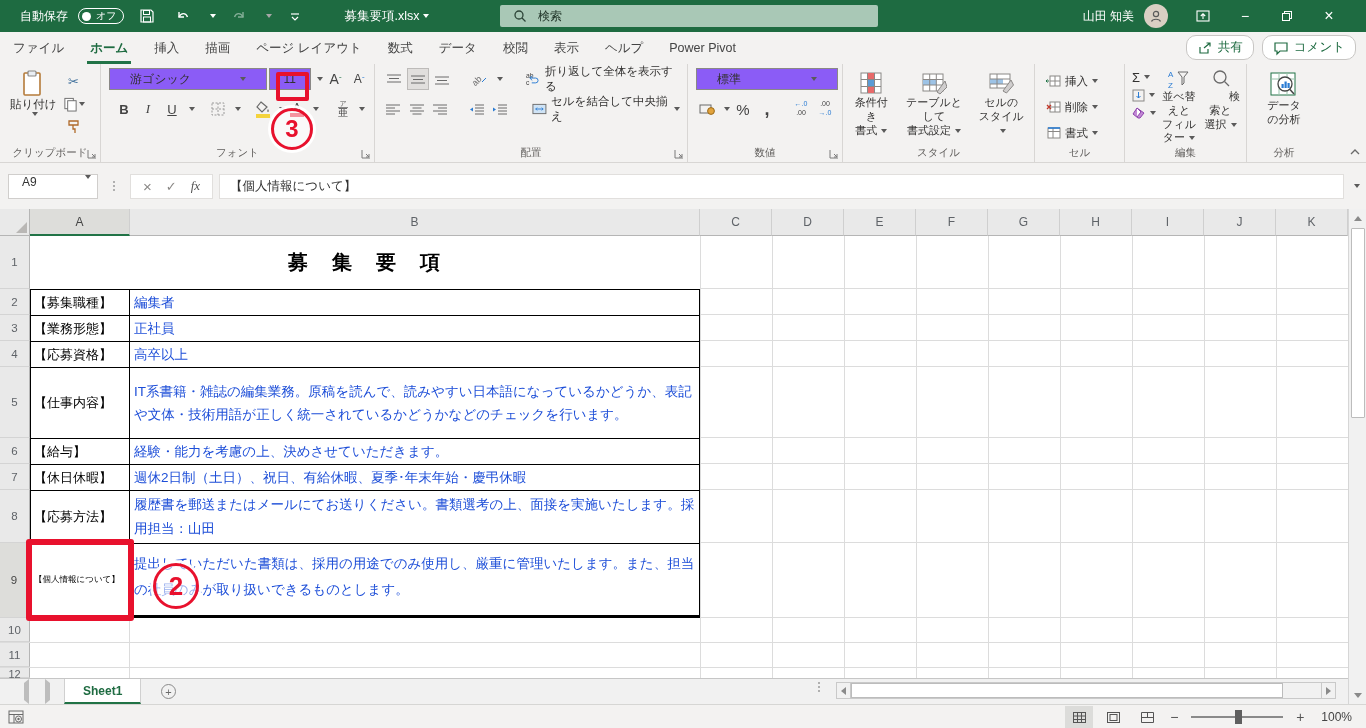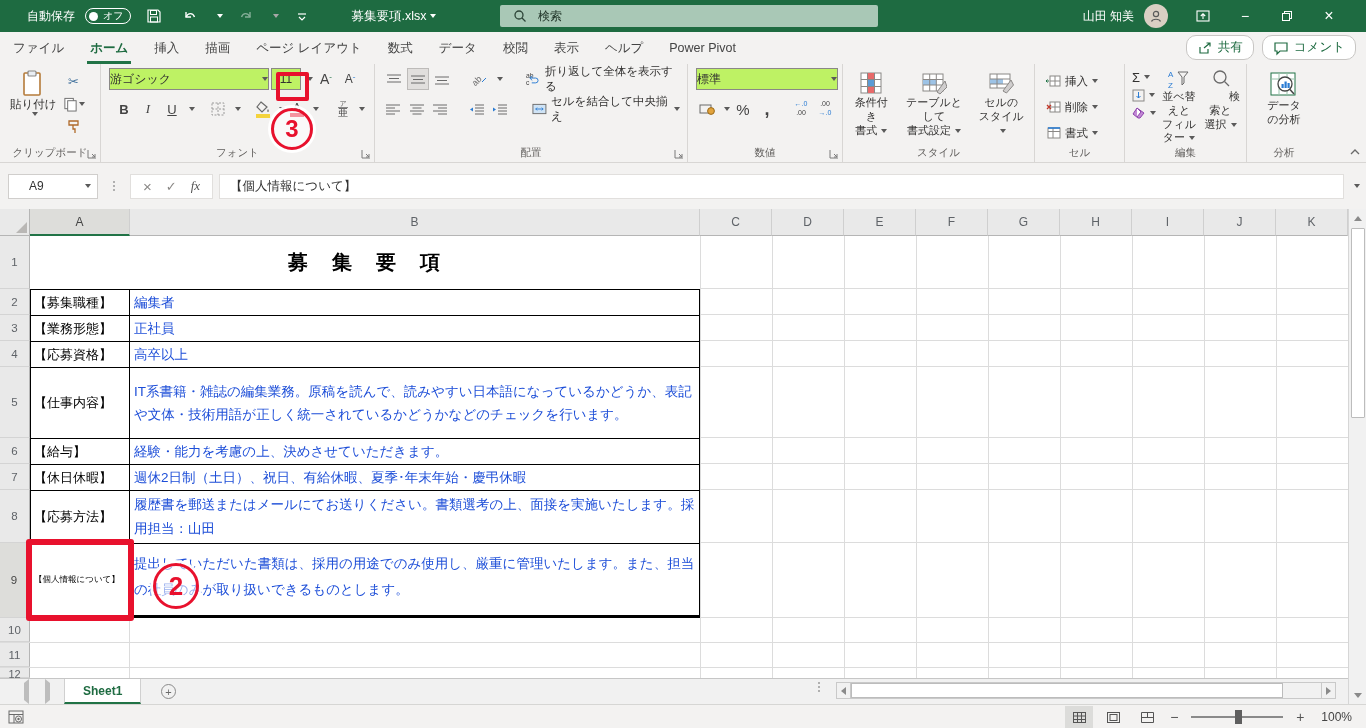--- a/index.html
+++ b/index.html
@@ -7,21 +7,21 @@
   body { font-family:"Liberation Sans","DejaVu Sans",sans-serif; position:relative; background:#fff; color:#323130; }
 
   
   .dd { display:inline-block; width:0; height:0; border-left:3.5px solid transparent; border-right:3.5px solid transparent; border-top:4px solid #5a5a5a; margin-left:4px; vertical-align:middle; }
   .dd.white { border-top-color:#fff; }
   .dd.dim { border-top-color:#a7a7a7; }
   svg { display:block; }
 
   
   .titlebar { position:absolute; left:0; top:0; width:1366px; height:32px; background:#1e6b41; display:flex; align-items:center; color:#fff; font-size:12px; }
-  .tb-left { display:flex; align-items:center; gap:10px; padding-left:27px; }
+  .tb-left { display:flex; align-items:center; gap:10px; padding-left:20px; }
   .autosave-pill { display:flex; align-items:center; gap:5px; border:1px solid #fff; border-radius:9px; height:16px; padding:0 7px 0 3px; font-size:10px; }
   .autosave-dot { width:9px; height:9px; border-radius:50%; background:#fff; display:inline-block; }
   .tb-btn { display:flex; align-items:center; justify-content:center; width:26px; height:26px; }
   .filename { margin-left:36px; display:flex; align-items:center; font-size:12.5px; white-space:nowrap; }
   .searchbox { position:absolute; left:500px; top:5px; width:378px; height:22px; background:#a9c8b6; border-radius:2px; display:flex; align-items:center; gap:10px; padding-left:12px; color:#203428; font-size:12px; }
   .tb-right { position:absolute; right:16px; top:0; height:32px; display:flex; align-items:center; }
   .username { font-size:12px; margin-right:10px; }
   .avatar { width:24px; height:24px; border-radius:50%; background:#d9cfc3; display:flex; align-items:center; justify-content:center; margin-right:14px; }
   .winbtn { width:42px; height:32px; display:flex; align-items:center; justify-content:center; font-size:14px; color:#fff; }
   .restore-glyph { position:relative; width:10px; height:10px; }
@@ -38,31 +38,31 @@
   .pill-btn { height:25px; border:1px solid #c8c6c4; background:#fff; border-radius:10px; display:flex; align-items:center; gap:5px; padding:0 10px; color:#1e6b41; font-size:12.5px; }
 
   
   .ribbon { position:absolute; left:0; top:64px; width:1366px; height:99px; background:#f3f2f1; border-bottom:1px solid #d8d6d4; display:flex; }
   .rgroup { position:relative; border-right:1px solid #d8d6d4; padding:4px 4px 18px 4px; flex:none; }
   .rgroup-label { position:absolute; bottom:2px; left:0; right:0; text-align:center; font-size:10.5px; color:#605e5c; }
   .launcher { position:absolute; bottom:3px; right:3px; width:10px; height:10px; }
   .rbtn-big { display:flex; flex-direction:column; align-items:center; justify-content:flex-start; font-size:11.5px; color:#323130; text-align:center; line-height:1.2; padding:2px 6px; white-space:pre-line; }
   .rbtn-small { display:flex; align-items:center; height:22px; padding:0 3px; font-size:11.5px; color:#323130; }
   .mini-col { display:flex; flex-direction:column; justify-content:flex-start; gap:1px; }
-  .combo { background:#bef264; border:1px solid #8a8886; height:22px; display:flex; align-items:center; font-size:12px; padding:0 0; color:#323130; }
+  .combo { background:#8b5cf6; border:1px solid #8a8886; height:22px; display:flex; align-items:center; font-size:12px; padding:0 20px; color:#323130; }
   .glyph-btn { width:22px; height:22px; display:flex; align-items:center; justify-content:center; font-size:13px; color:#444; }
   .colorbar-btn { display:flex; flex-direction:column; align-items:center; justify-content:center; width:20px; height:22px; }
   .colorbar { width:14px; height:4px; margin-top:1px; }
   .row-flex { display:flex; align-items:center; }
   .sel-box { background:#e1dfdd; border:1px solid #bdbbb9; }
   .two-line { white-space:pre-line; text-align:center; font-size:11px; line-height:1.25; }
 
   
   .formulabar { position:absolute; left:0; top:163px; width:1366px; height:46px; background:#f3f2f1; display:flex; align-items:center; }
-  .namebox { width:90px; height:25px; background:#fff; border:1px solid #d0cecc; margin-left:8px; display:flex; align-items:center; font-size:12px; padding-left:20px; color:#333; }
+  .namebox { width:90px; height:25px; background:#fff; border:1px solid #d0cecc; margin-left:8px; display:flex; font-size:12px; padding-left:13px; color:#333; }
   .namebox .dd { margin-left:auto; margin-right:6px; }
   .fx-dots { width:20px; display:flex; flex-direction:column; align-items:center; gap:2px; margin:0 6px; }
   .fx-dots i { width:2px; height:2px; background:#9a9a9a; border-radius:50%; }
   .fxbox { height:25px; background:#fff; border:1px solid #e1dfdd; display:flex; align-items:center; gap:14px; padding:0 12px; color:#8a8886; font-size:13px; }
   .formula-field { flex:1; height:25px; background:#fff; border:1px solid #e1dfdd; margin-left:6px; display:flex; align-items:center; padding-left:10px; font-size:12.5px; color:#333; }
   .fb-chev { width:22px; display:flex; justify-content:center; }
 
   
   .sheet { position:absolute; left:0; top:209px; width:1348px; height:469px; background:#fff; }
   .colhdrs { display:flex; height:27px; }

